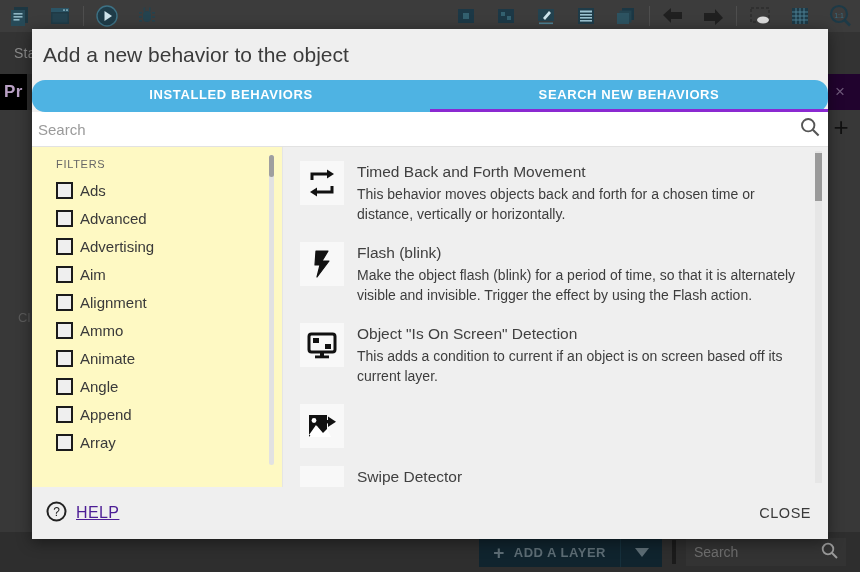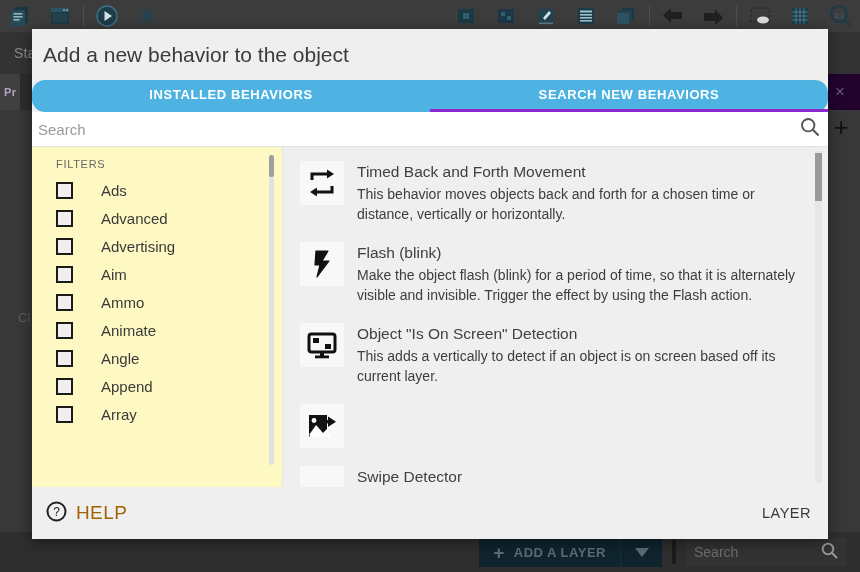--- a/index.html
+++ b/index.html
@@ -35,21 +35,21 @@
     padding: 0 14px; height: 42px; display: flex; align-items: center;
     color: #8a8a8a; font-size: 14px; letter-spacing: .2px;
   }
 
   .bg-panelbar {
     position: absolute; left: 0; top: 74px; width: 860px; height: 36px;
     background: #2c2c2c; display: flex; align-items: center;
   }
   .bg-panel-tab {
     height: 36px; padding: 0 4px; display: flex; align-items: center;
-    background: #404040; color: #b9a0c4; font-size: 11px; font-weight: bold;
+    background: #000000; color: #b9a0c4; font-size: 17px; font-weight: bold;
     letter-spacing: .4px;
   }
   .bg-panel-spacer { flex: 1; }
   .bg-close-btn {
     width: 40px; height: 36px; background: #21032e;
     display: flex; align-items: center; justify-content: center;
     color: #6f5a7b; font-size: 17px;
   }
 
   .bg-plus {
@@ -131,21 +131,21 @@
     width: 250px; background: #fef9c3;
     padding: 9px 0 0 16px;
     display: flex; flex-direction: column; min-height: 0;
     position: relative;
   }
   .filters-title {
     font-size: 11px; color: #666; letter-spacing: .7px;
     padding: 2px 0 6px 8px; font-weight: normal;
   }
   .filters-list { flex: 1; overflow: hidden; padding-left: 8px; }
-  .filter-row { height: 28px; display: flex; align-items: center; gap: 28px; }
+  .filter-row { height: 28px; display: flex; align-items: center; gap: 7px; }
   .cbox {
     width: 17px; height: 17px; border: 2px solid #1b1b1b; background: #efefef;
     flex: none;
   }
   .filter-label { font-size: 15px; color: #3a3a3a; }
 
   .filters-sb {
     position: absolute; right: 8px; top: 8px; bottom: 22px; width: 5px;
     background: #e2e2e2; border-radius: 3px;
   }
@@ -180,21 +180,21 @@
     position: absolute; left: 0; top: 2px; width: 7px; height: 48px;
     background: #9a9a9a;
   }
 
   
   .footer {
     height: 52px; background: #efefef;
     display: flex; align-items: center; padding: 0 17px 0 14px;
   }
   .help-btn { display: flex; align-items: center; gap: 9px; }
-  .help-label { font-size: 19px; color: #a16207; letter-spacing: .4px; }
+  .help-label { font-size: 16px; color: #4c1d95; letter-spacing: .4px; text-decoration: underline; }
   .footer-spacer { flex: 1; }
   .close-label { font-size: 14.5px; color: #3a3a3a; letter-spacing: .5px; }
 </style>
 </head>
 <body>
 
 <div id="app">
 
   <div class="bg-root">
 
@@ -391,20 +391,24 @@
           <div class="filter-row">
             <span class="cbox"></span>
             <span class="filter-label">Advertising</span>
           </div>
           <div class="filter-row">
             <span class="cbox"></span>
             <span class="filter-label">Aim</span>
           </div>
           <div class="filter-row">
             <span class="cbox"></span>
+            <span class="filter-label">Alignment</span>
+          </div>
+          <div class="filter-row">
+            <span class="cbox"></span>
             <span class="filter-label">Ammo</span>
           </div>
           <div class="filter-row">
             <span class="cbox"></span>
             <span class="filter-label">Animate</span>
           </div>
           <div class="filter-row">
             <span class="cbox"></span>
             <span class="filter-label">Angle</span>
           </div>
@@ -456,21 +460,21 @@
             <svg width="30" height="30" viewBox="0 0 30 30">
               <rect x="2" y="4" width="26" height="18" rx="2.5" fill="none" stroke="#111" stroke-width="3"></rect>
               <rect x="6" y="8" width="6" height="5" fill="#111"></rect>
               <rect x="18" y="14" width="6" height="5" fill="#111"></rect>
               <rect x="13" y="22" width="4" height="4" fill="#111"></rect>
               <rect x="8" y="25.5" width="14" height="2.8" fill="#111"></rect>
             </svg>
           </div>
           <div class="result-txt">
             <div class="result-name">Object "Is On Screen" Detection</div>
-            <div class="result-desc">This adds a vertically to detect if an object is on screen based off its current layer.</div>
+            <div class="result-desc">This adds a condition to current if an object is on screen based off its current layer.</div>
           </div>
         </div>
 
         <div class="result">
           <div class="result-ico">
             <svg width="30" height="30" viewBox="0 0 30 30">
               <path d="M2 4 H20 V10 H14 V18 L10 13 L5 20 H2 Z" fill="#111"></path>
               <rect x="2" y="4" width="18" height="22" fill="#111"></rect>
               <polygon points="2,24 9,14 14,21 18,16 23,24" fill="#ffffff"></polygon>
               <circle cx="7" cy="9.5" r="2.4" fill="#ffffff"></circle>
@@ -502,16 +506,16 @@
       <div class="help-btn">
         <span>
           <svg width="21" height="21" viewBox="0 0 21 21">
             <circle cx="10.5" cy="10.5" r="9" fill="none" stroke="#222" stroke-width="2"></circle>
             <text x="10.5" y="14.6" font-size="12" fill="#222" text-anchor="middle" font-family="Liberation Sans, sans-serif">?</text>
           </svg>
         </span>
         <span class="help-label">HELP</span>
       </div>
       <div class="footer-spacer"></div>
-      <div class="close-label">LAYER</div>
+      <div class="close-label">CLOSE</div>
     </div>
   </div>
 </div>
 
 </body></html>

